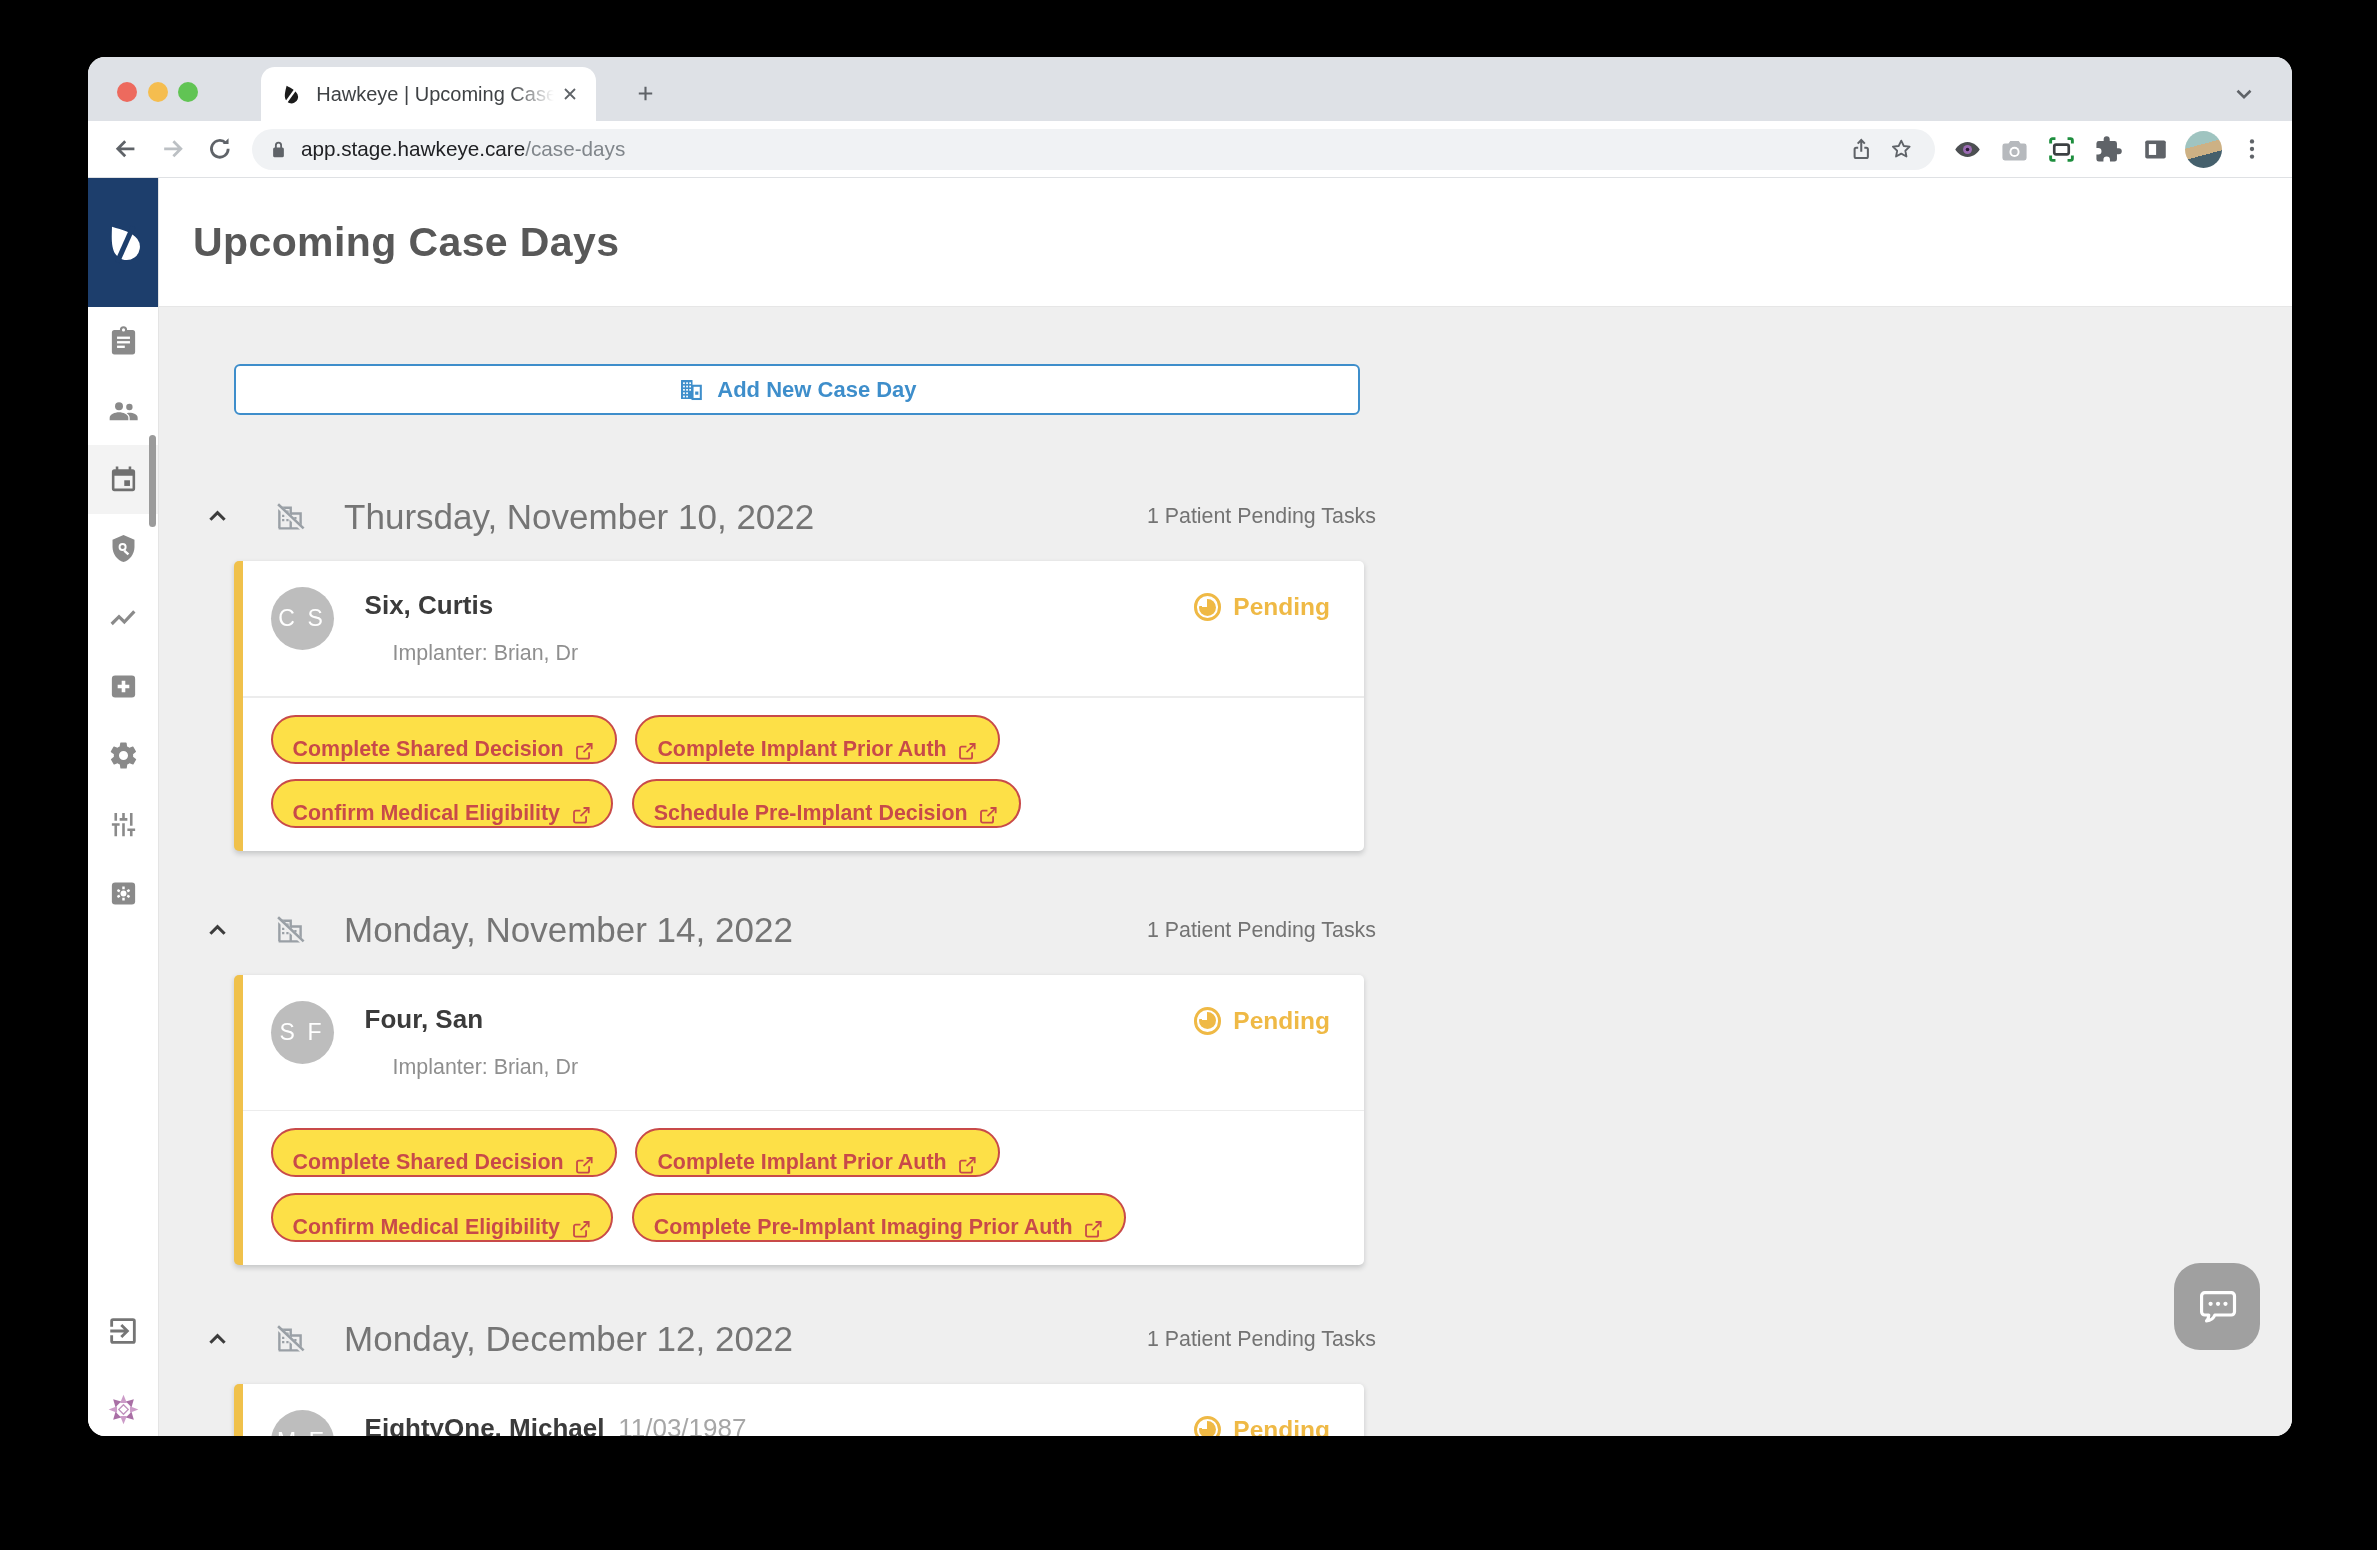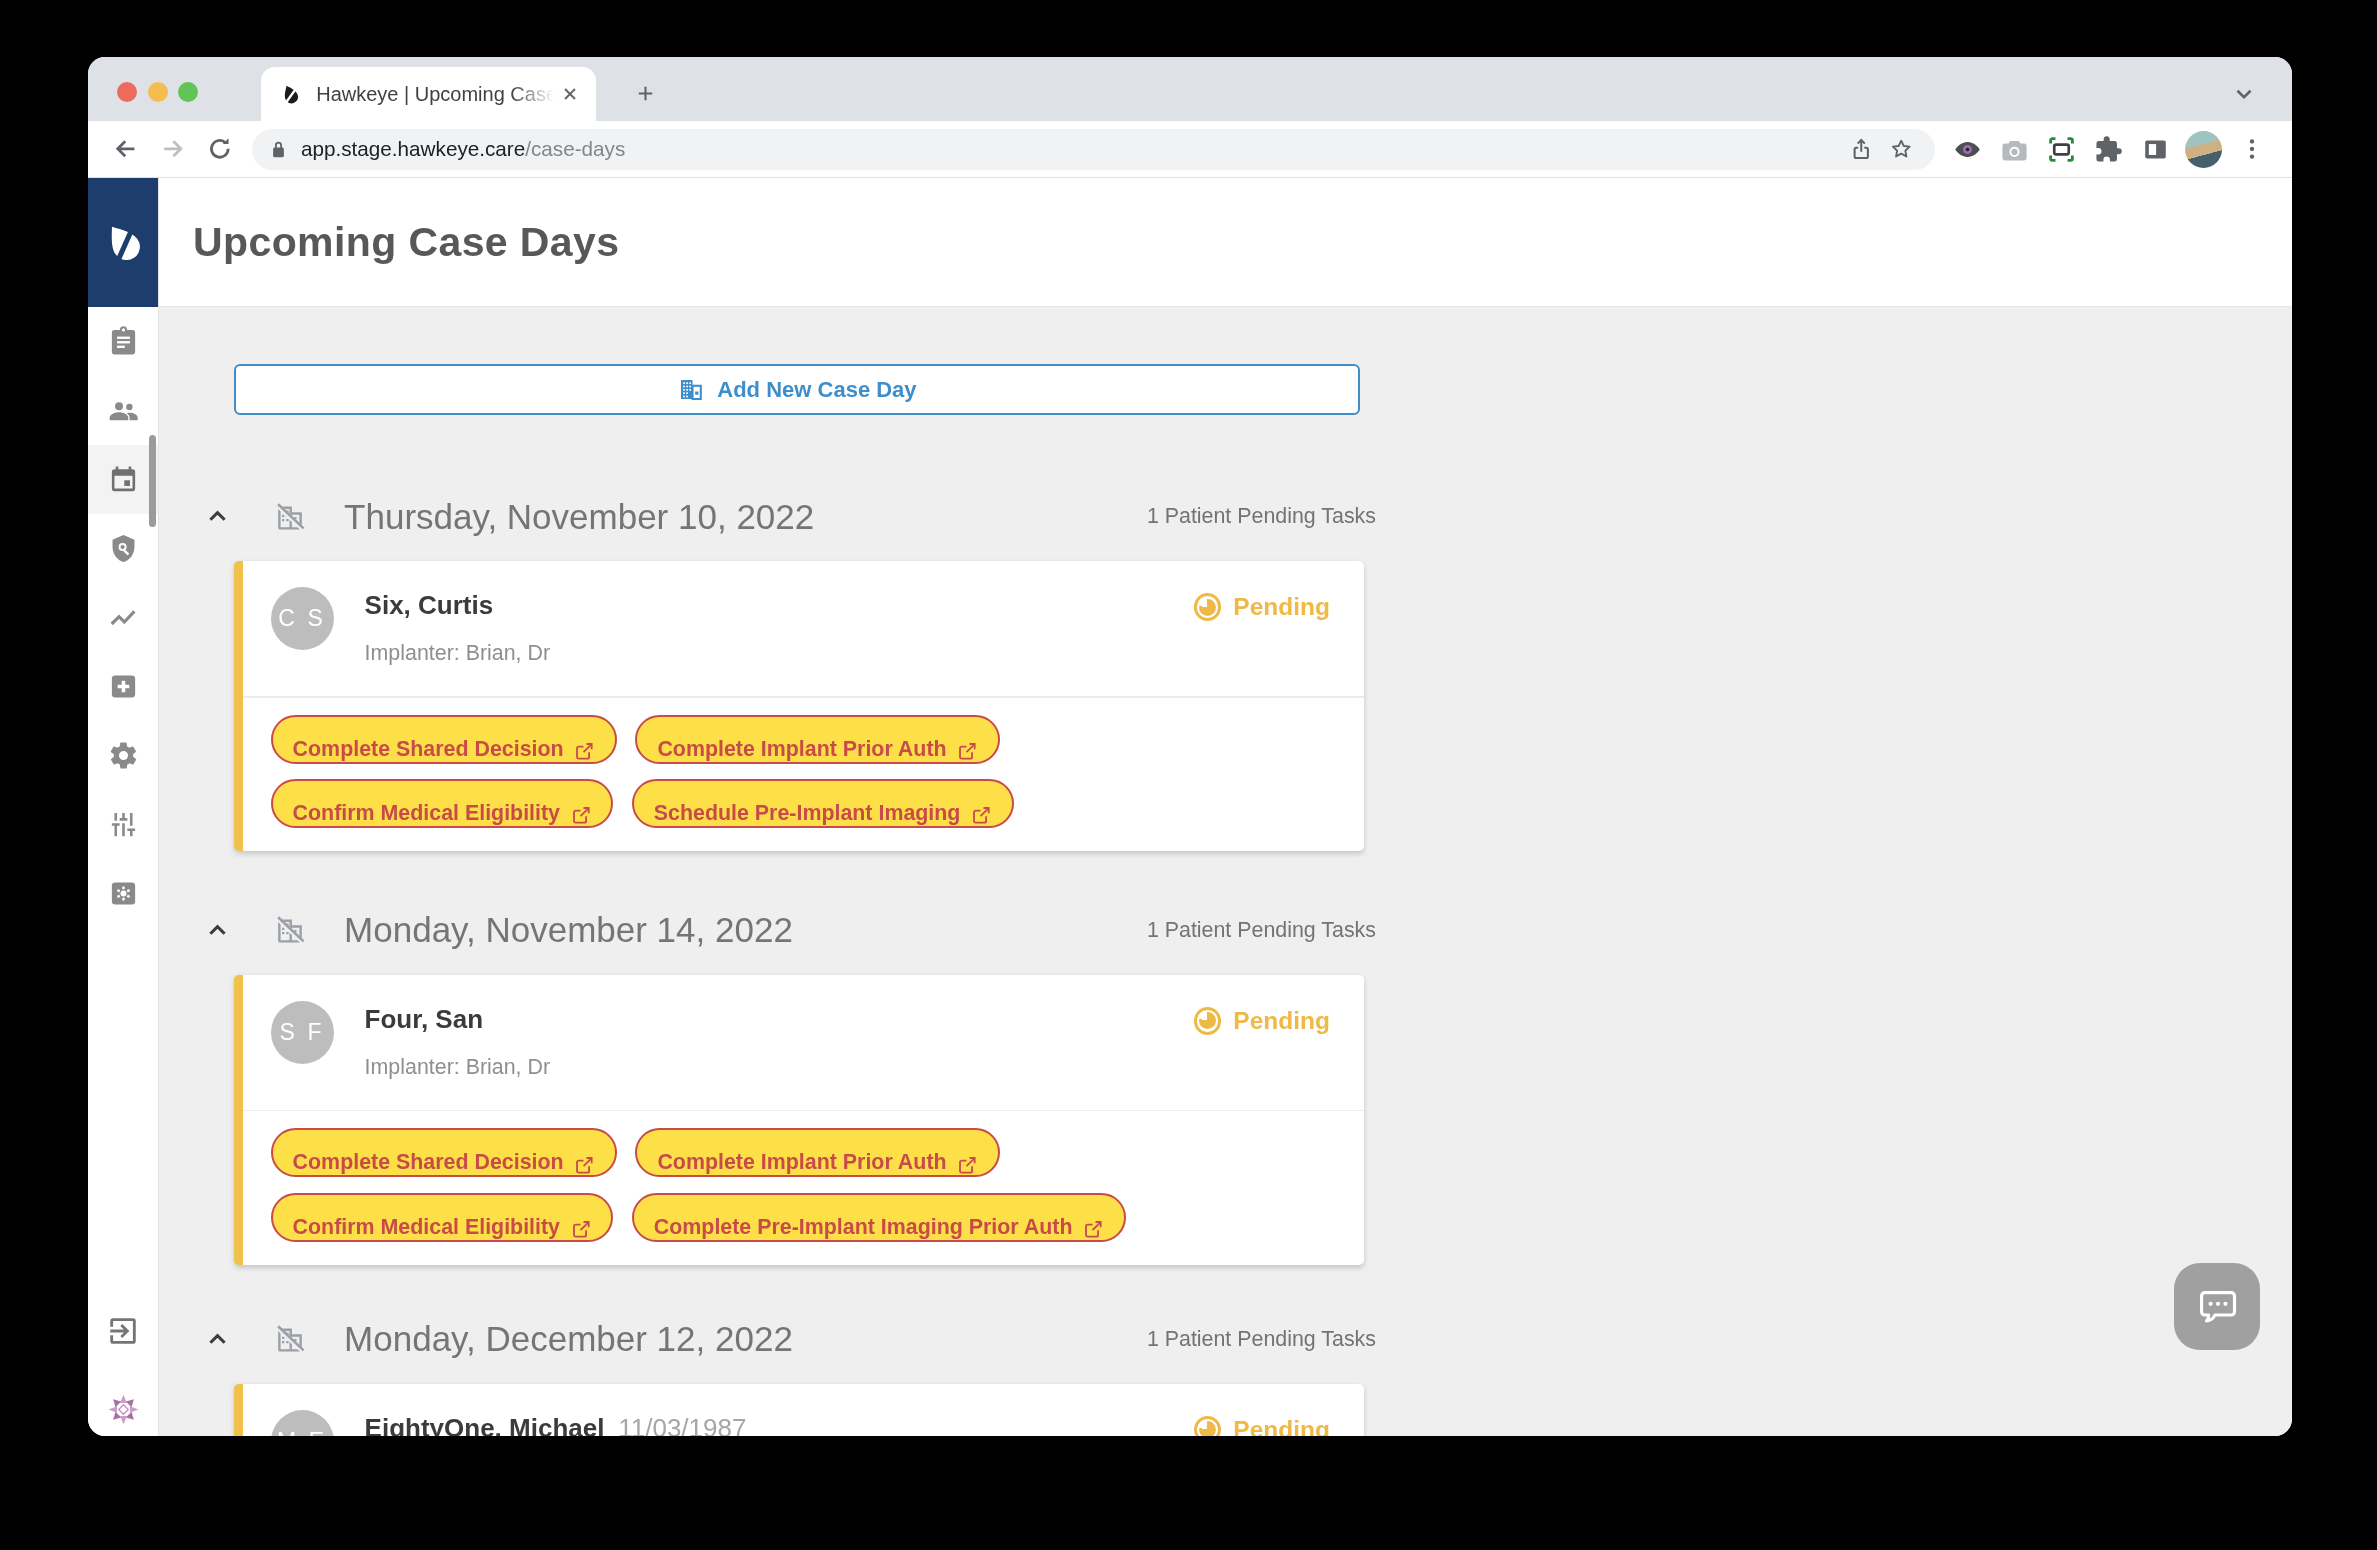--- a/index.html
+++ b/index.html
@@ -55,21 +55,21 @@
   .sec-date{font-size:35px;color:#757575;margin-left:17px;font-weight:400;white-space:nowrap;}
   .sec-spacer{flex:1;}
   .sec-sum{font-size:21.4px;color:#737373;}
 
   .card{margin-left:41px;margin-top:17px;width:1130px;background:#fff;border-radius:5px;border-left:9.2px solid #f0c14b;box-shadow:0 2.3px 5.4px rgba(60,64,67,.22);box-sizing:border-box;}
   .prow{display:flex;align-items:flex-start;padding:26px 34px 23px 27.6px;position:relative;min-height:135px;box-sizing:border-box;}
   .pavatar{width:63px;height:63px;border-radius:50%;background:#bdbdbd;color:#fff;display:grid;place-items:center;font-size:23px;letter-spacing:3.1px;flex:0 0 auto;}
   .pinfo{margin-left:31px;padding-top:3.1px;}
   .pname{font-size:26px;color:#3b3b3b;font-weight:700;}
   .pdob{font-size:26px;color:#a6a6a6;font-weight:400;margin-left:13.8px;}
-  .pimp{margin-top:20px;font-size:21.4px;color:#8f8f8f;}
+  .pimp{margin-top:20px;font-size:21.4px;color:#8f8f8f;margin-left:28px;}
   .pending{position:absolute;right:34px;top:32px;display:flex;align-items:center;gap:12px;color:#efb945;font-size:24.5px;font-weight:700;}
   .picon{width:27.6px;height:27.6px;border:3.1px solid #efb945;border-radius:50%;position:relative;box-sizing:border-box;}
   .picon::after{content:"";position:absolute;inset:2.3px;border-radius:50%;background:conic-gradient(#efb945 0 78%,transparent 78% 100%);}
   .pdiv{height:1.5px;background:#ececec;}
   .tasks{padding:17px 31px 23px 27.6px;display:flex;flex-wrap:wrap;gap:15.3px 18.4px;}
   .chip{display:inline-flex;align-items:flex-end;gap:10.7px;height:49px;padding:0 20px;border:2.3px solid #c84a49;border-radius:26px;color:#c84a49;background:#fde047;font-size:21.4px;font-weight:700;font-family:"Liberation Sans",sans-serif;cursor:pointer;box-sizing:border-box;white-space:nowrap;}
 
   .chat-fab{position:absolute;right:32px;top:1206px;width:86px;height:87px;border-radius:26px;background:#a0a0a0;display:grid;place-items:center;border:none;cursor:pointer;}
   svg{display:block;}
 </style>
@@ -410,21 +410,21 @@
                   <span>Confirm Medical Eligibility</span>
                   <span>
                     <svg width="20.7" height="20.7" viewBox="0 0 24 24" fill="none" stroke="currentColor" stroke-width="2.1">
                       <path d="M17.5 13v5.5a2 2 0 0 1-2 2H5.5a2 2 0 0 1-2-2v-10a2 2 0 0 1 2-2H11"></path>
                       <path d="M14.5 3.5h6v6"></path>
                       <path d="M20.2 3.8 11 13"></path>
                     </svg>
                   </span>
                 </button>
               <button class="chip">
-                  <span>Schedule Pre-Implant Imaging</span>
+                  <span>Schedule Pre-Implant Decision</span>
                   <span>
                     <svg width="20.7" height="20.7" viewBox="0 0 24 24" fill="none" stroke="currentColor" stroke-width="2.1">
                       <path d="M17.5 13v5.5a2 2 0 0 1-2 2H5.5a2 2 0 0 1-2-2v-10a2 2 0 0 1 2-2H11"></path>
                       <path d="M14.5 3.5h6v6"></path>
                       <path d="M20.2 3.8 11 13"></path>
                     </svg>
                   </span>
                 </button>
             </div>
           </div>

